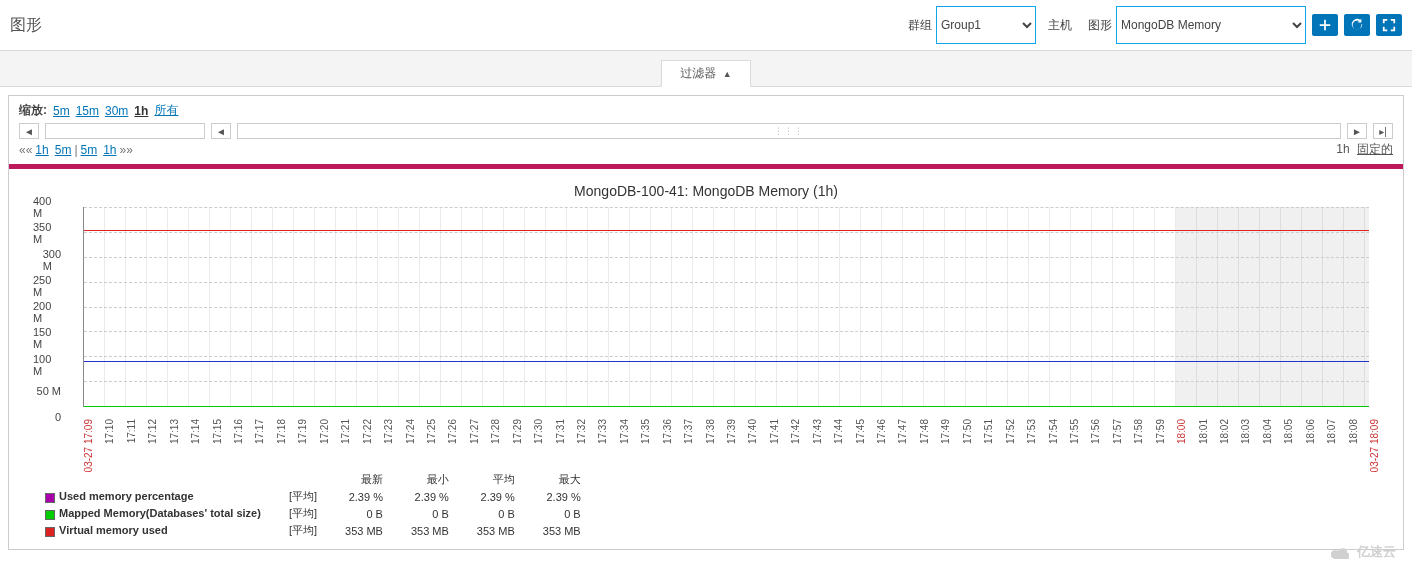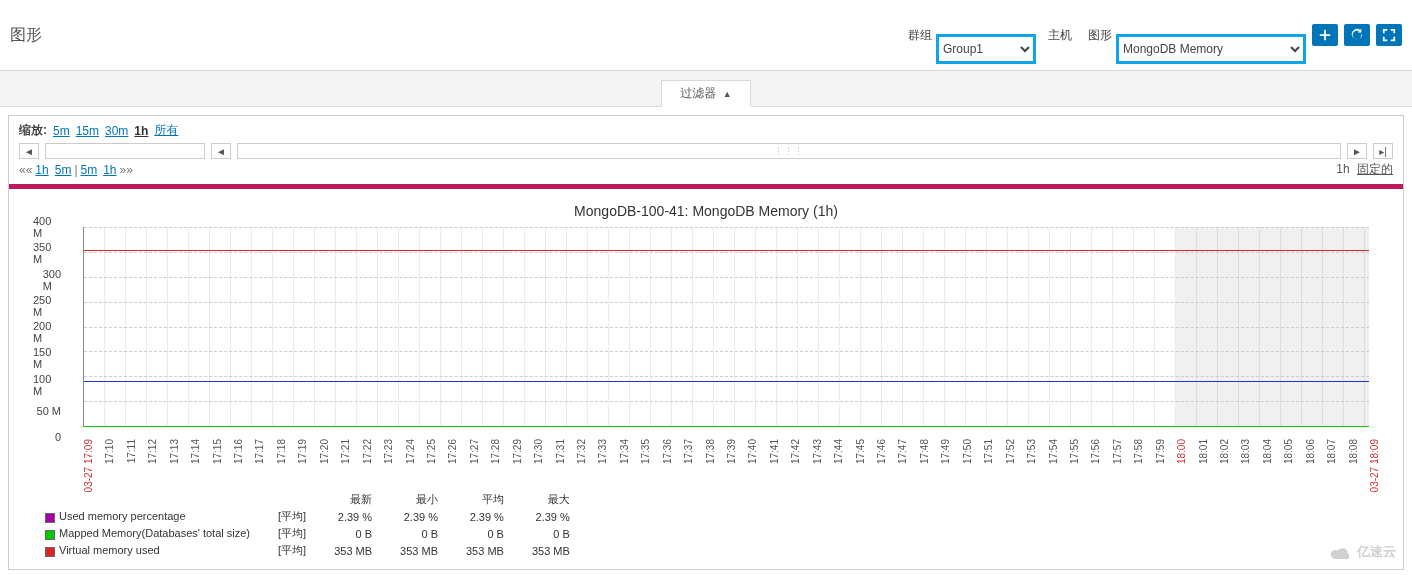--- a/index.html
+++ b/index.html
@@ -2,21 +2,21 @@
 <html><head>
 <meta charset="utf-8">
 <style>
 * { box-sizing: border-box; font-family: Arial, "Microsoft YaHei", sans-serif; }
 body { margin: 0; background: #fff; color: #333; font-size: 12px; }
 
 .topbar { display: flex; align-items: center; padding: 6px 10px; border-bottom: 1px solid #d9d9d9; background: #fff; }
 .page-title { font-size: 16px; font-weight: normal; color: #555; flex: 0 0 auto; }
 .spacer { flex: 1; }
 .ctl-label { margin-left: 12px; margin-right: 4px; color: #444; }
-select.ctl { height: 30px; border: 3px solid #0ea5e9; background: #fff; color: #444; font-size: 12px; min-width: 100px; margin-top: 28px; }
+select.ctl { height: 38px; border: 1px solid #0ea5e9; background: #fff; color: #444; font-size: 12px; min-width: 100px; }
 .btn-sq { width: 26px; height: 22px; display: inline-flex; align-items: center; justify-content: center; background: #0275b8; color: #fff; margin-left: 6px; border-radius: 2px; cursor: pointer; }
 .btn-sq svg { width: 14px; height: 14px; fill: #fff; }
 
 .subbar { background: #f4f4f4; border-bottom: 1px solid #d9d9d9; height: 36px; display: flex; justify-content: center; align-items: flex-end; }
 .filter-tab { background: #fff; border: 1px solid #d9d9d9; border-bottom: 1px solid #fff; padding: 4px 18px; position: relative; top: 1px; color: #555; cursor: pointer; }
 .filter-tab .tri { font-size: 9px; margin-left: 3px; }
 
 .content { border: 1px solid #ccc; margin: 8px; }
 
 .zoomrow { display: flex; align-items: center; padding: 6px 10px 2px; }
@@ -50,21 +50,21 @@
 .series-line { position:absolute; left:0; right:0; height:0; border-top:1px solid; }
 .future-shade { position:absolute; top:0; bottom:0; right:0; background: rgba(0,0,0,0.06); }
 .xlabels { position:relative; height:48px; margin-left:60px; margin-right:20px; }
 .xlabels span { position:absolute; top:2px; transform-origin: top left; transform: rotate(-90deg) translateX(-100%); font-size:10px; color:#555; white-space:nowrap; }
 .xlabels span.mark { color:#c33; }
 
 .legend { margin: 6px 0 0 8px; }
 .legend table { border-collapse: collapse; }
 .legend th, .legend td { padding: 1px 14px; font-size:11px; color:#333; text-align: right; }
 .legend th { font-weight: normal; color:#333; }
-.legend td.name { text-align:left; }
+.legend td.name { text-align:left;font-weight:bold; }
 .swatch { display:inline-block; width:10px; height:10px; border:1px solid #666; vertical-align:middle; margin-right:4px; }
 .swatch.circ { border-radius:50%; background:#fff; }
 
 .watermark { position: fixed; right: 16px; bottom: 14px; color: #d0d0d0; font-size: 13px; font-weight: bold; pointer-events:none; }
 .watermark svg { vertical-align: middle; margin-right: 4px; }
 </style>
 </head>
 <body>
 
 <div class="topbar">

